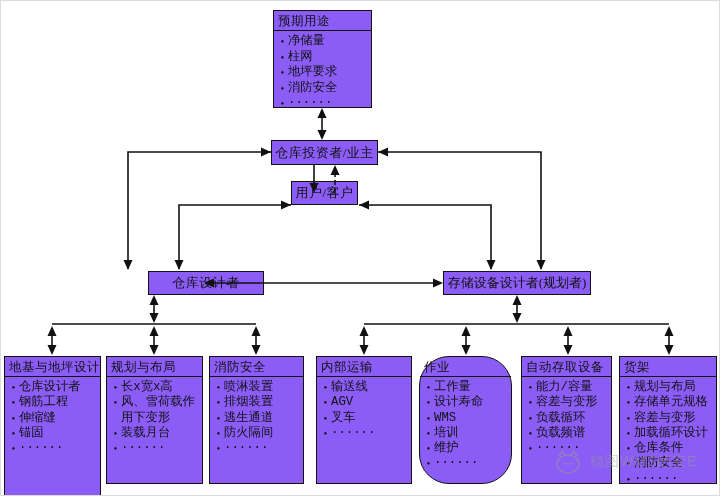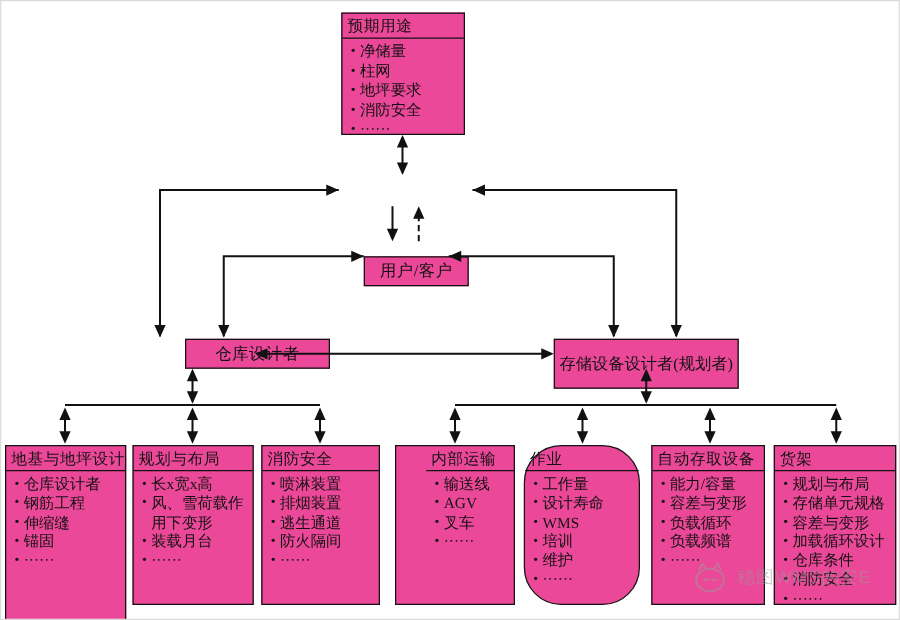--- a/index.html
+++ b/index.html
@@ -2,36 +2,36 @@
 <html><head>
 <meta charset="utf-8">
 <style>
   html,body{margin:0;padding:0;background:#f2f2f2;}
   #canvas{
     position:relative;width:720px;height:496px;background:#ffffff;
     border:1px solid #dcdcdc;box-sizing:border-box;overflow:hidden;
     font-family:"Liberation Serif","DejaVu Serif",serif;color:#111111;
   }
   .box{
-    position:absolute;background:#ec4899;border:1.6px solid #111111;
+    position:absolute;background:#8b5cf6;border:1.6px solid #111111;
     box-sizing:border-box;color:#111111;z-index:2;
   }
   .label-box{
     display:flex;align-items:center;justify-content:center;
     font-size:13px;white-space:nowrap;letter-spacing:0.5px;
   }
   .titled .title{
     border-bottom:1.4px solid #111111;padding:2px 4px 1px 4px;
     font-size:12.5px;line-height:16px;white-space:nowrap;letter-spacing:0.5px;
   }
   .items{padding:3px 1px 0 3px;}
   .li{display:flex;font-size:12.3px;line-height:15.3px;}
   .top-items .li{line-height:15.5px;}
   .bullet{width:11px;flex:none;text-align:center;font-size:11px;}
-  .li-text{flex:1;min-width:0;}
+  .li-text{flex:1;min-width:0;font-family:Liberation Mono, monospace;}
   svg.wires{position:absolute;left:0;top:0;z-index:5;pointer-events:none;}
   svg.wires path, svg.wires line{stroke:#111111;stroke-width:1.6;fill:none;}
   svg.wires polygon{fill:#111111;stroke:none;}
   .dashed{stroke-dasharray:5 3;}
   #watermark{
     position:absolute;left:550px;top:448px;display:flex;align-items:center;
     gap:5px;z-index:6;opacity:0.5;pointer-events:none;
   }
   #watermark .wm-text{
     font-size:14px;color:#9a9a9a;letter-spacing:1px;white-space:nowrap;
@@ -164,26 +164,27 @@
           <span class="bullet">•</span>
           <span class="li-text">消防安全</span>
         </div>
         <div class="li">
           <span class="bullet">•</span>
           <span class="li-text">······</span>
         </div>
       </div>
   </div>
 
-
-  <div class="box label-box" style="left:290px;top:204px;width:84px;height:24px;">用户/客户</div>
+  <div class="box label-box" style="left:270px;top:139px;width:107px;height:25px;">仓库投资者/业主</div>
+
+  <div class="box label-box" style="left:290px;top:180px;width:67px;height:24px;">用户/客户</div>
 
   <div class="box label-box" style="left:103px;top:270px;width:116px;height:24px;margin-left:44px;">仓库设计者</div>
 
-  <div class="box label-box" style="left:442px;top:270px;width:148px;height:40px;letter-spacing:0;">存储设备设计者(规划者)</div>
+  <div class="box label-box" style="left:442px;top:270px;width:148px;height:24px;letter-spacing:0;">存储设备设计者(规划者)</div>
 
   <div class="box titled" style="left:3px;top:355px;width:97px;height:160px;">
     <div class="title">地基与地坪设计</div>
     <div class="items">
         <div class="li">
           <span class="bullet">•</span>
           <span class="li-text">仓库设计者</span>
         </div>
         <div class="li">
           <span class="bullet">•</span>
@@ -245,21 +246,21 @@
           <span class="bullet">•</span>
           <span class="li-text">防火隔间</span>
         </div>
         <div class="li">
           <span class="bullet">•</span>
           <span class="li-text">······</span>
         </div>
       </div>
   </div>
 
-  <div class="box titled" style="left:315px;top:355px;width:96px;height:128px;padding-left:24px;">
+  <div class="box titled" style="left:315px;top:355px;width:96px;height:128px;">
     <div class="title">内部运输</div>
     <div class="items">
         <div class="li">
           <span class="bullet">•</span>
           <span class="li-text">输送线</span>
         </div>
         <div class="li">
           <span class="bullet">•</span>
           <span class="li-text">AGV</span>
         </div>

